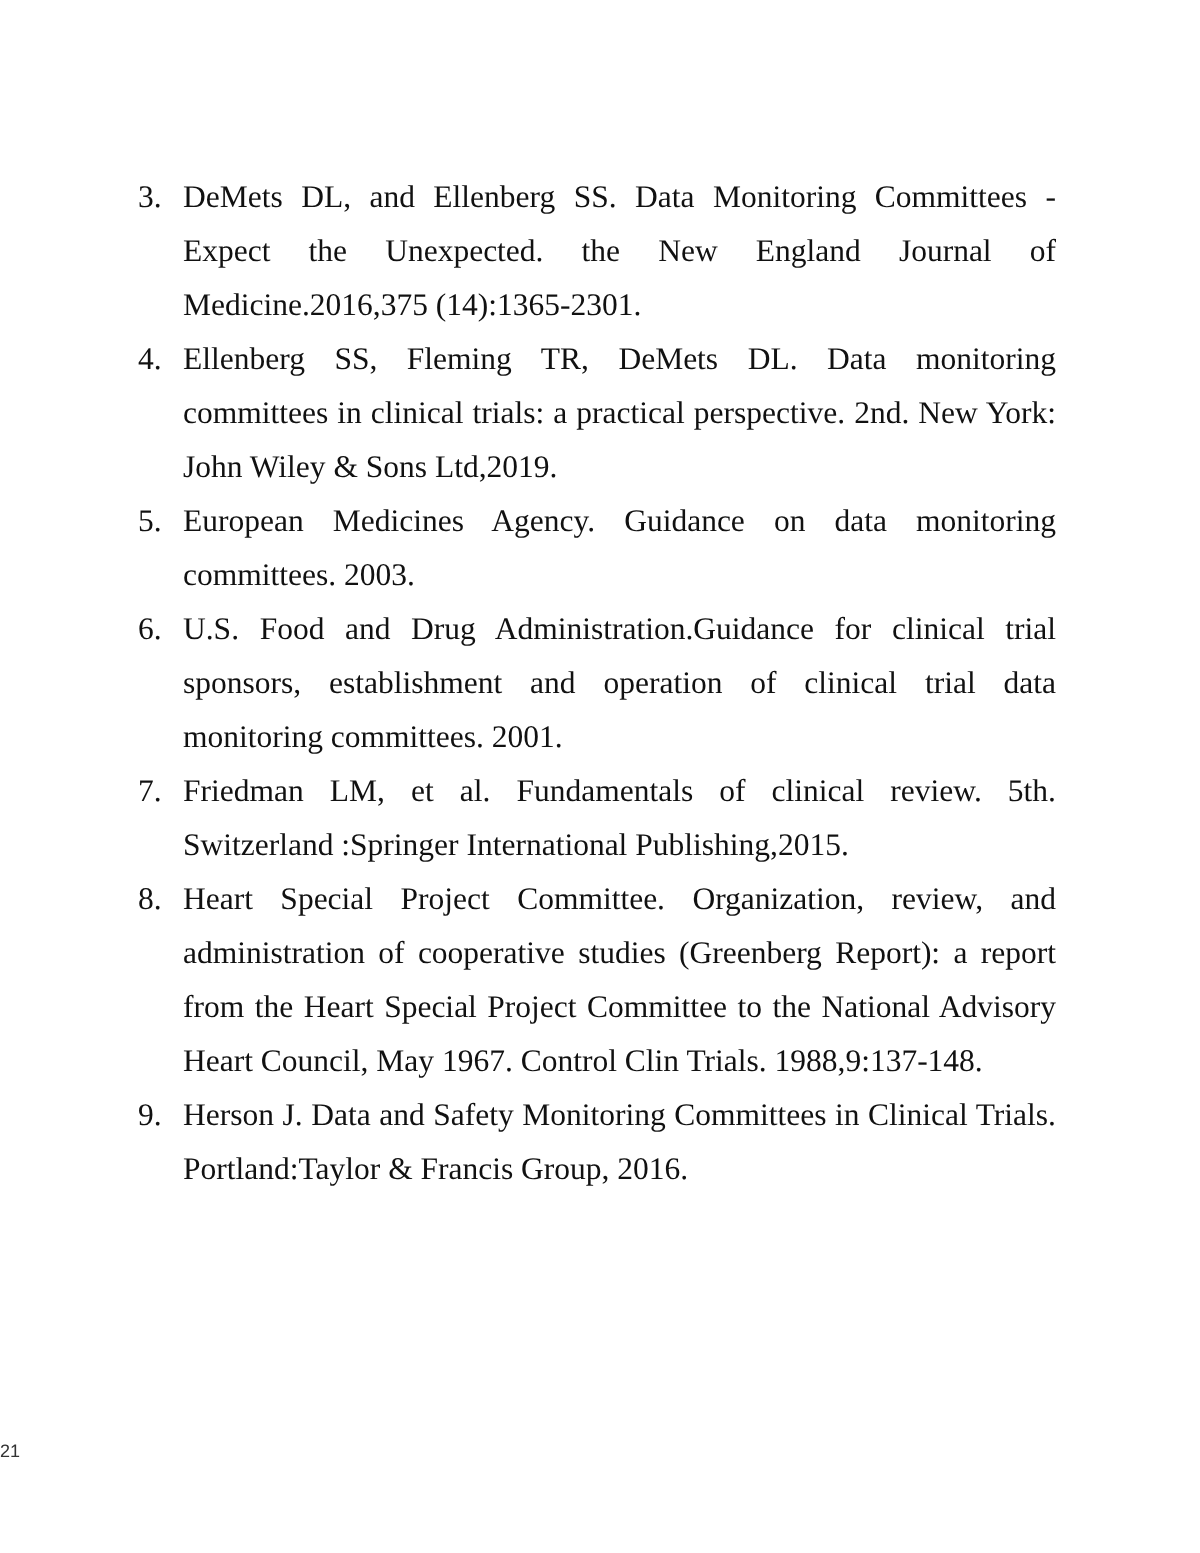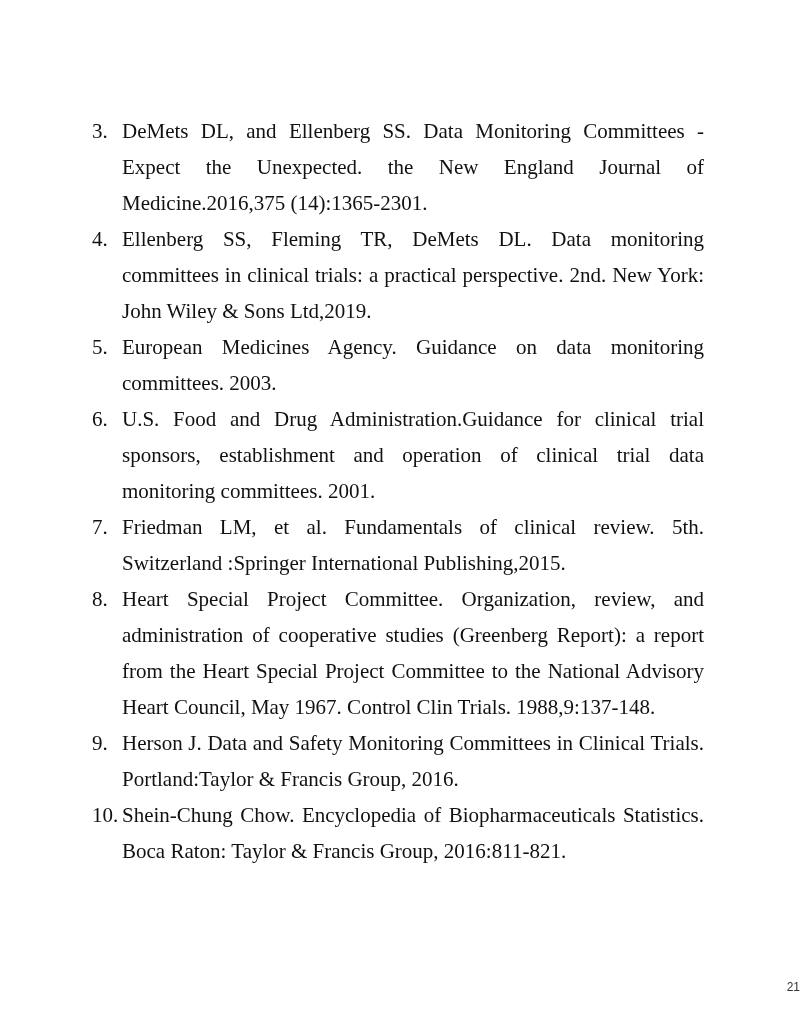--- a/index.html
+++ b/index.html
@@ -47,25 +47,24 @@
       width: 30px;
     }
     .ref-text {
       display: block;
     }
     .page-number {
       position: absolute;
       left: 0;
       width: 800px;
       top: 960px;
-      text-align: right;
+      text-align: left;
       font-family: "Liberation Sans", sans-serif;
       font-size: 12px;
       color: #333333;
-      margin-top: 20px;
     }
   </style>
 </head>
 <body>
 
 <div class="page">
   <ol class="ref-list">
     <li class="ref-item">
       <span class="ref-num">3.</span>
       <span class="ref-text">DeMets DL, and Ellenberg SS. Data Monitoring Committees - Expect the Unexpected. the New England Journal of Medicine.2016,375 (14):1365-2301.</span>
@@ -87,20 +86,16 @@
       <span class="ref-text">Friedman LM, et al. Fundamentals of clinical review. 5th. Switzerland :Springer International Publishing,2015.</span>
     </li>
     <li class="ref-item">
       <span class="ref-num">8.</span>
       <span class="ref-text">Heart Special Project Committee. Organization, review, and administration of cooperative studies (Greenberg Report): a report from the Heart Special Project Committee to the National Advisory Heart Council, May 1967. Control Clin Trials. 1988,9:137-148.</span>
     </li>
     <li class="ref-item">
       <span class="ref-num">9.</span>
       <span class="ref-text">Herson J. Data and Safety Monitoring Committees in Clinical Trials. Portland:Taylor &amp; Francis Group, 2016.</span>
     </li>
-    <li class="ref-item">
-      <span class="ref-num">10.</span>
-      <span class="ref-text">Shein-Chung Chow. Encyclopedia of Biopharmaceuticals Statistics. Boca Raton: Taylor &amp; Francis Group, 2016:811-821.</span>
-    </li>
   </ol>
 
   <div class="page-number">21</div>
 </div>
 
 </body></html>

